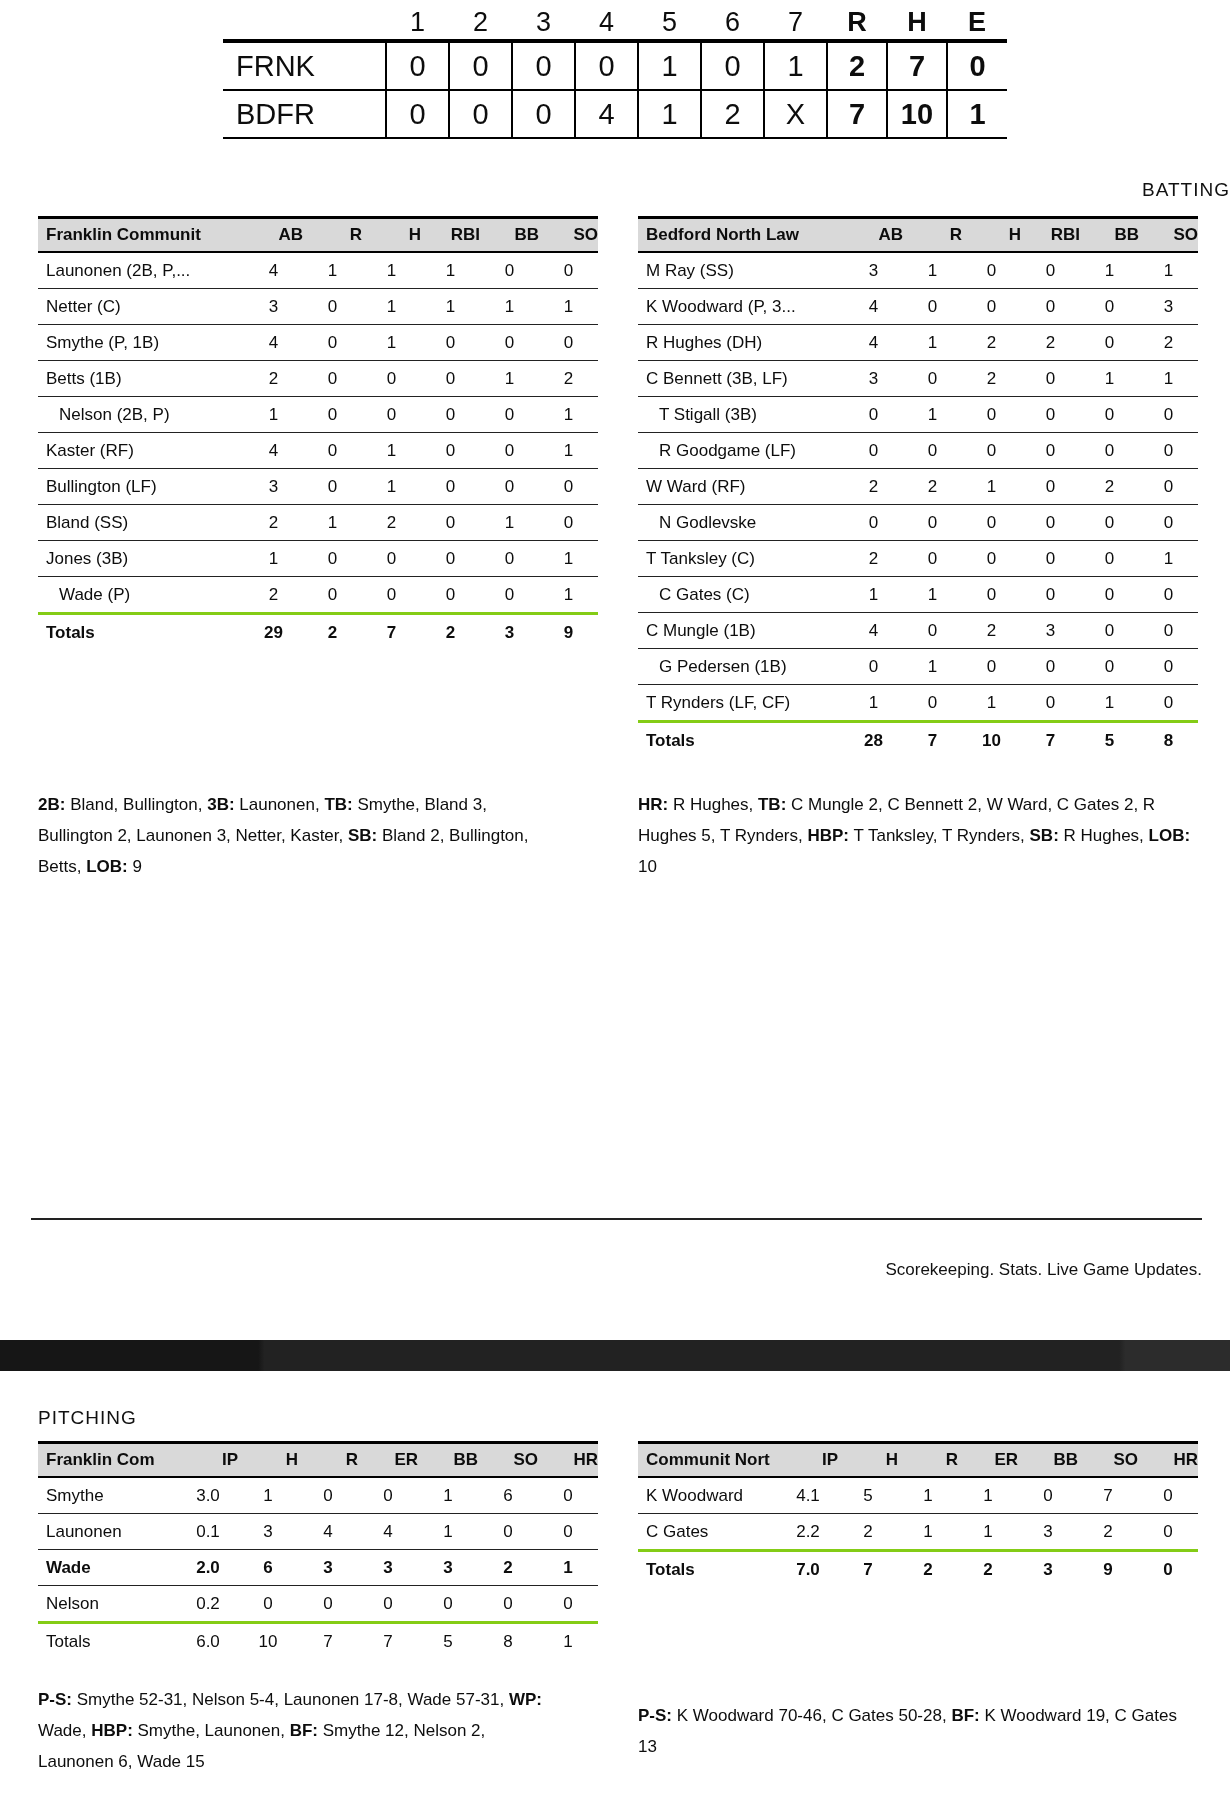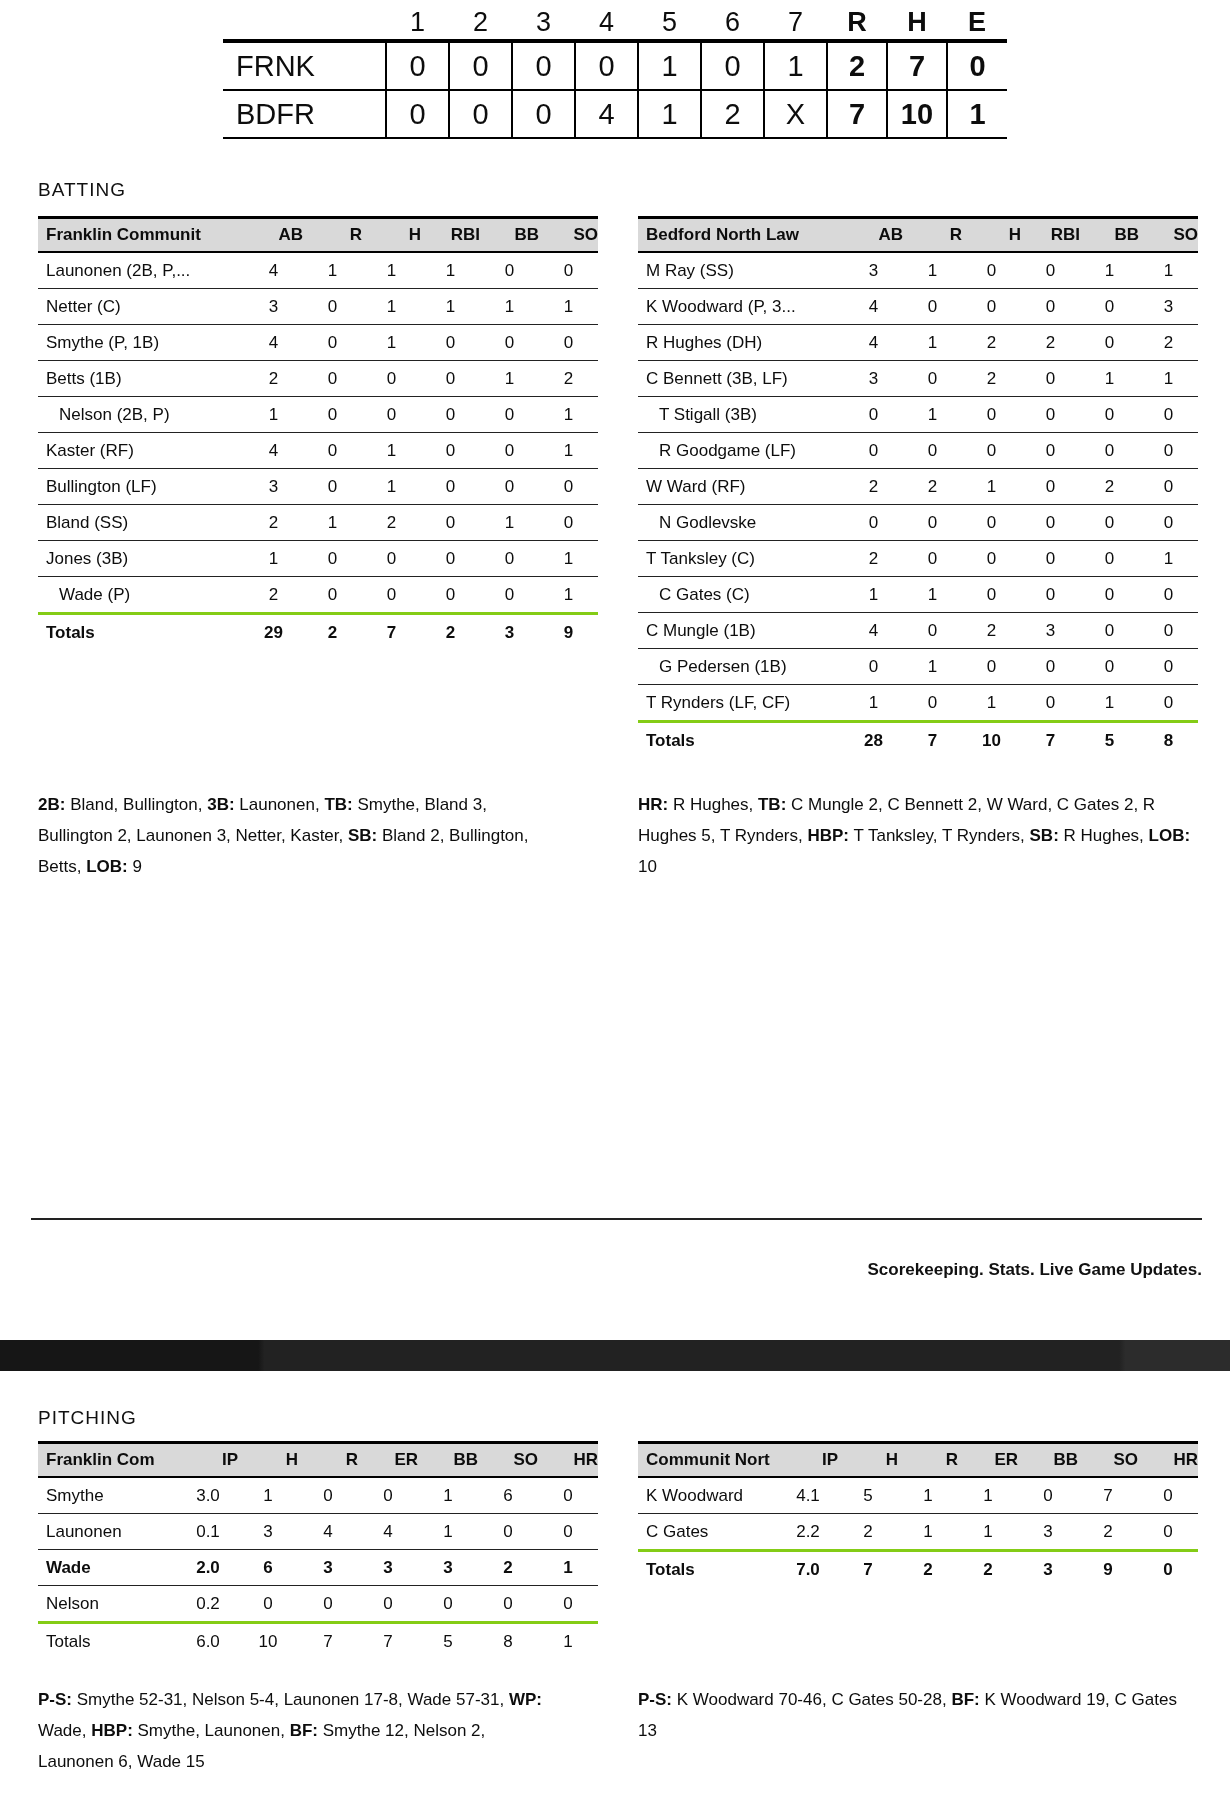--- a/index.html
+++ b/index.html
@@ -13,48 +13,48 @@
   .linescore th,.linescore td{padding:0;text-align:center;}
   .linescore .ls-head th{height:34px;font-size:27px;font-weight:400;}
   .linescore .ls-head th.rhe{font-weight:700;}
   .linescore tbody td{height:46px;font-size:29px;border-bottom:2px solid #000;}
   .linescore tbody tr:first-child td{border-top:4px solid #000;}
   .linescore td.v{border-left:2px solid #000;}
   .linescore td.ls-abbr{text-align:left;padding-left:13px;font-weight:400;}
   .linescore td.rhe{font-weight:700;}
   
   .section-label{font-size:19px;letter-spacing:1px;color:#111;font-weight:400;}
-  .section-label.batting{margin:40px 0 8px 38px;}
+  .section-label.batting{margin:40px 0 8px 38px;text-align:right;}
   .section-label.pitching{margin:36px 0 0 38px;}
   
   .tables-row{display:flex;gap:40px;margin:15px 0 0 38px;align-items:flex-start;}
   .tables-row.pitching-row{margin-top:12px;}
   table.stat-table{border-collapse:collapse;width:560px;table-layout:fixed;}
   .stat-table th{
     background:#d9d9d9;height:32px;font-size:17px;font-weight:700;text-align:right;
     border-top:3px solid #000;border-bottom:2px solid #000;padding:0;
     white-space:nowrap;overflow:hidden;
   }
   .stat-table th.name-col{text-align:left;padding-left:8px;}
   .stat-table td{
     height:35px;font-size:17px;text-align:center;padding:0;
     border-bottom:1px solid #222;white-space:nowrap;overflow:hidden;
   }
   .stat-table td.name{text-align:left;padding-left:8px;}
   .stat-table td.name.indent{padding-left:21px;}
   .stat-table tr.bold td{font-weight:700;}
   .stat-table tr.sep td{border-top:3px solid #84cc16;border-bottom:none;}
   
-  .notes-row{display:flex;gap:40px;margin:31px 0 0 38px;}
+  .notes-row{display:flex;gap:40px;margin:31px 0 0 38px;align-items:center;}
   .notes-row.pitching-notes{margin-top:25px;}
   p.notes{margin:0;font-size:17px;line-height:31px;width:560px;box-sizing:border-box;}
   p.notes.away{padding-right:55px;}
   
   hr.divider{border:none;border-top:2px solid #222;margin:336px 28px 0 31px;}
-  .tagline{margin:40px 28px 0 0;text-align:right;font-size:17px;font-weight:700;color:#111;}
+  .tagline{margin:40px 28px 0 0;text-align:right;font-size:17px;font-weight:400;color:#111;}
   .banner{margin-top:60px;width:1230px;height:31px;
     background:linear-gradient(90deg,#161616 0%,#161616 21%,#222222 21.5%,#222222 91%,#2c2c2c 91.5%,#2c2c2c 100%);}
 </style>
 </head>
 <body>
 
 <table class="linescore">
     <colgroup>
       <col style="width: 163px;">
       <col style="width: 63px;">

